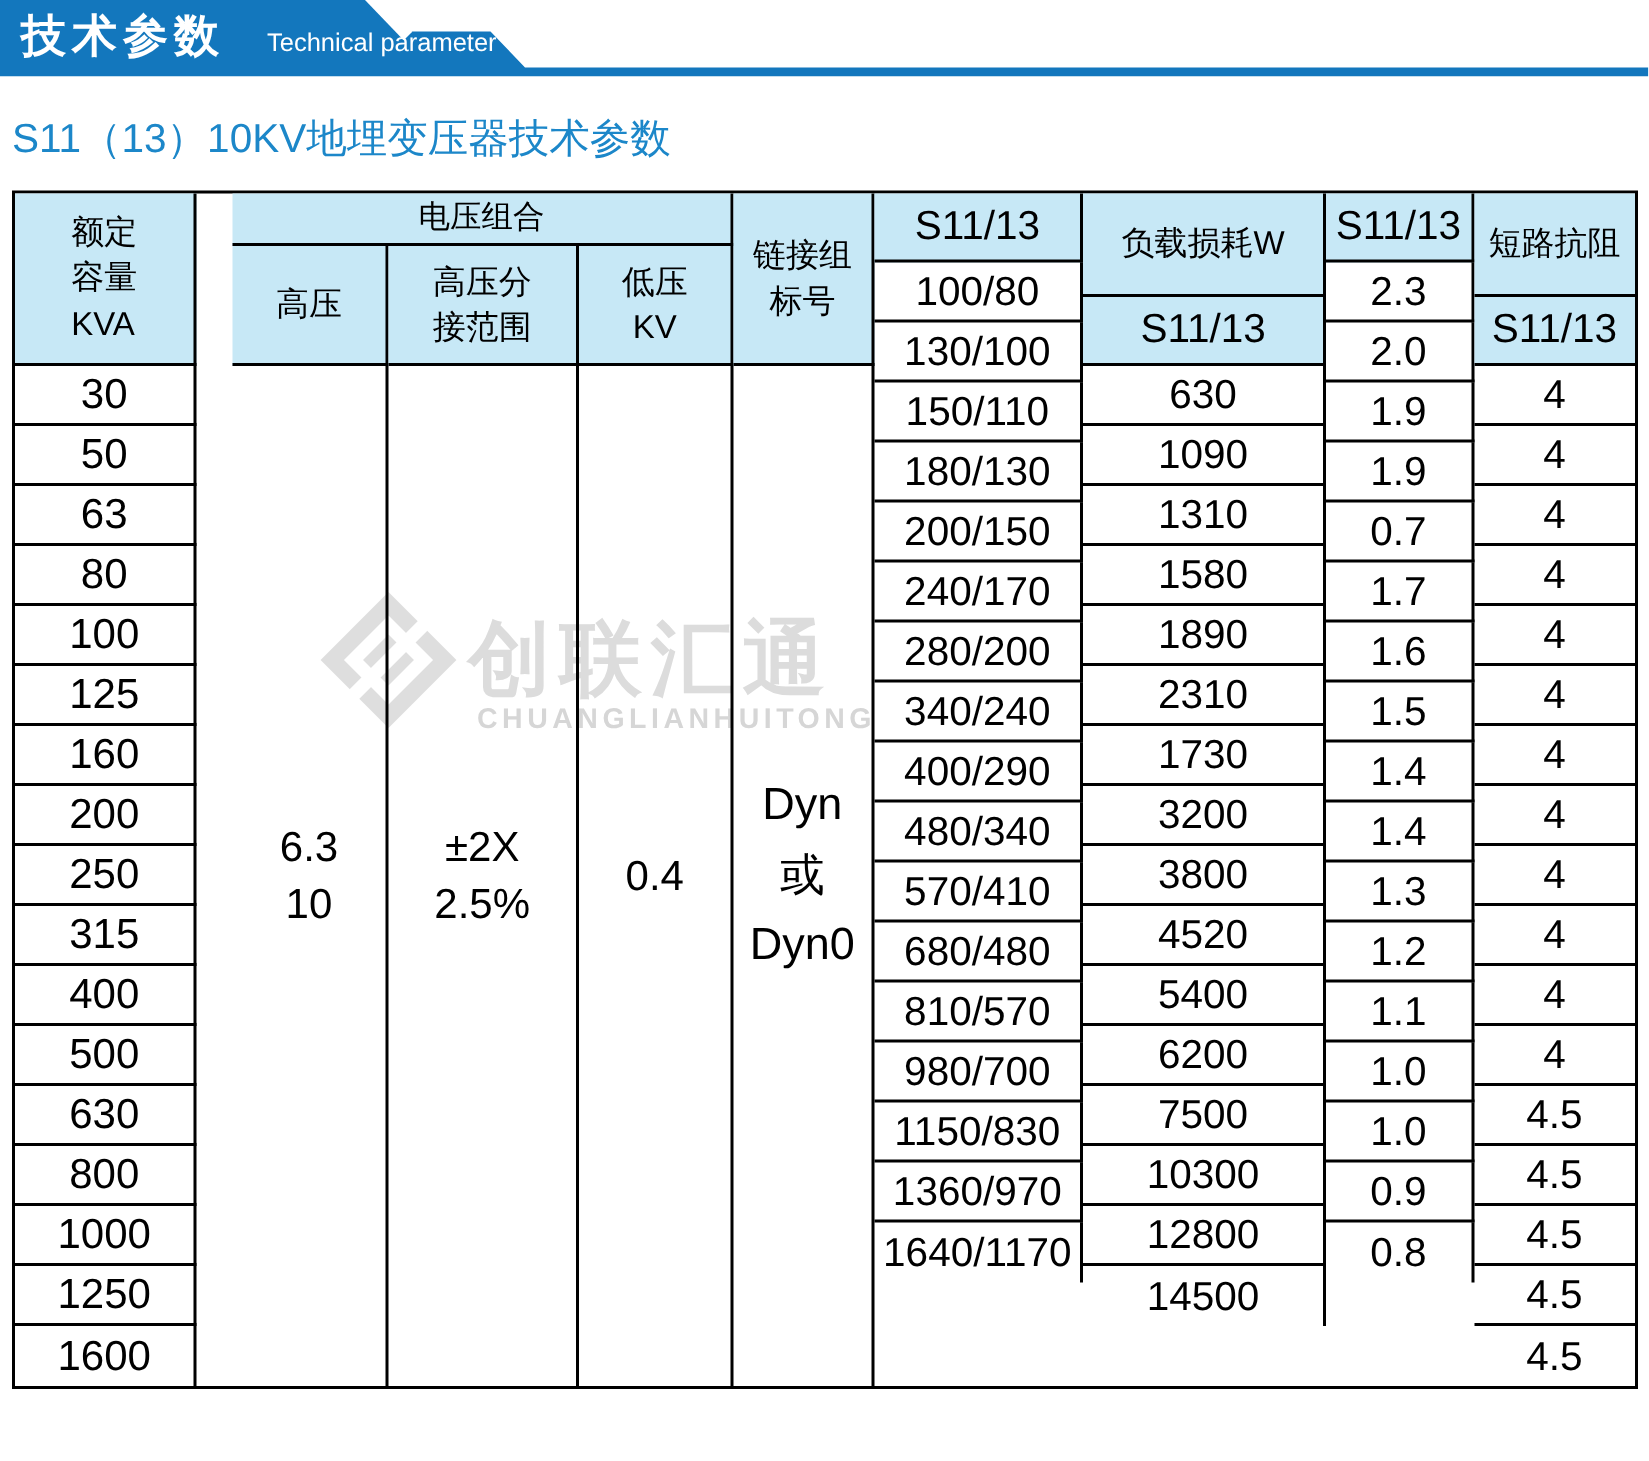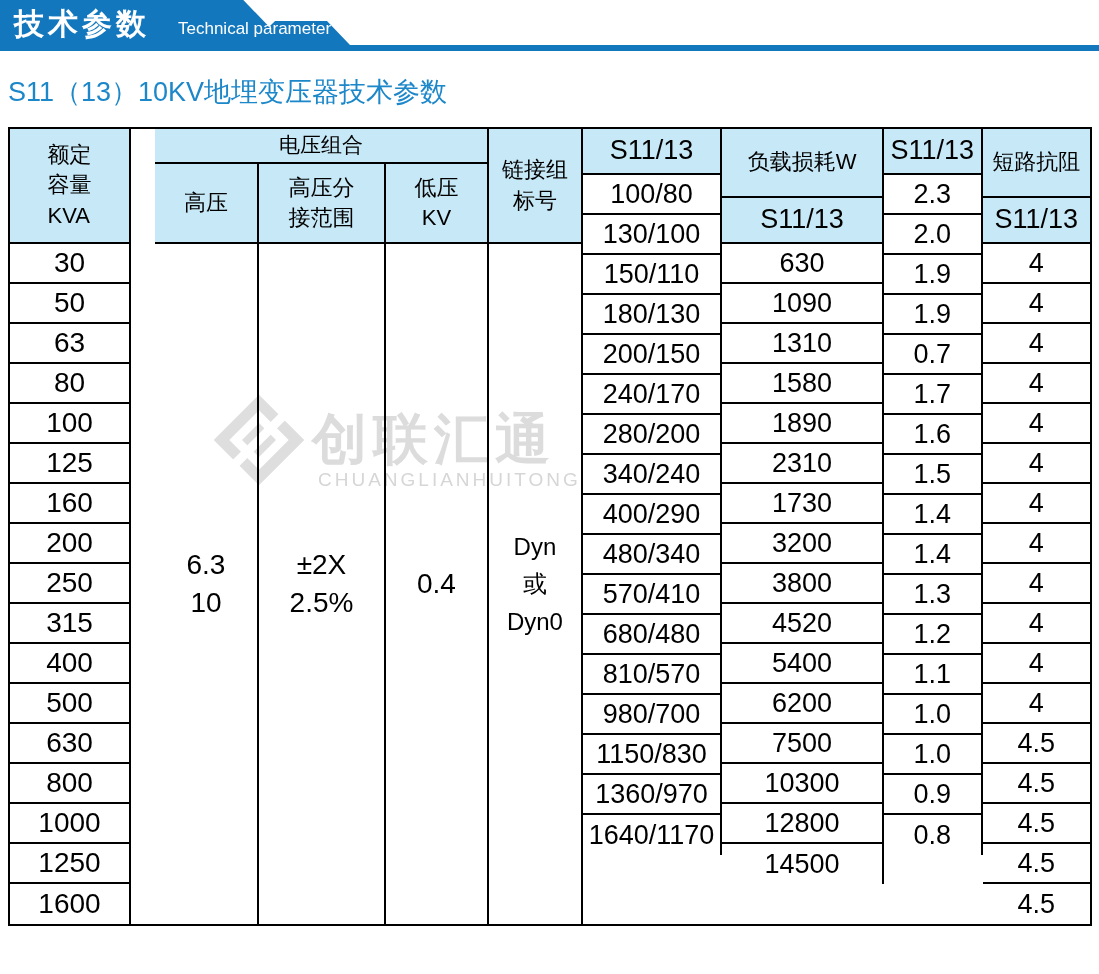--- a/index.html
+++ b/index.html
@@ -48,37 +48,37 @@
   .w-pk{width:167px;}
   .w-i0{width:102px;}
   .w-uk{width:111px;}
   .h-full{height:115px;}
   .h-vgtop{height:35px;font-size:21px;}
   .h-vgsub{height:80px;}
   .h-r1{height:69px;}
   .h-r2{height:46px;font-size:27px;}
   .row{height:40px;}
   .merged{height:680px;font-size:28px;line-height:1.35;}
-  .vec-cell{font-size:24px;line-height:1.55;}
+  .vec-cell{font-size:30px;line-height:1.55;}
   .cap-head{text-align:left;}
   .cap-cell{font-size:28px;}
   
   .wm{position:absolute;z-index:-1;left:200px;top:268px;width:345px;height:110px;pointer-events:none;}
   .wm-diamond{
     position:absolute;left:17px;top:11px;width:42px;height:42px;
     border:11px solid #dedede;transform:rotate(45deg);
   }
   .wm-core{position:absolute;left:50%;top:50%;width:24px;height:24px;margin:-12px 0 0 -12px;background:#dedede;}
   .wm-diamond::after{
     content:"";position:absolute;left:50%;top:-14px;bottom:-14px;width:9px;
     background:#fff;transform:translateX(-50%);
   }
   .wm-cn{position:absolute;left:102px;top:6px;font-size:55px;font-weight:bold;
          color:#dcdcdc;letter-spacing:6px;white-space:nowrap;}
-  .wm-en{position:absolute;left:108px;top:72px;font-size:19px;font-weight:normal;
+  .wm-en{position:absolute;left:108px;top:72px;font-size:19px;font-weight:bold;
          color:#d6d6d6;letter-spacing:3px;white-space:nowrap;}
 </style>
 </head>
 <body>
 
 <div class="banner">
   <svg width="1099" height="51" viewBox="0 0 1099 51">
     <polygon points="0,0 252,0 274,21 327,21 350,45 1099,45 1099,51 0,51" fill="#1377bd"></polygon>
     <line x1="246" y1="-3" x2="272" y2="24" stroke="#ffffff" stroke-width="8"></line>
   </svg>

